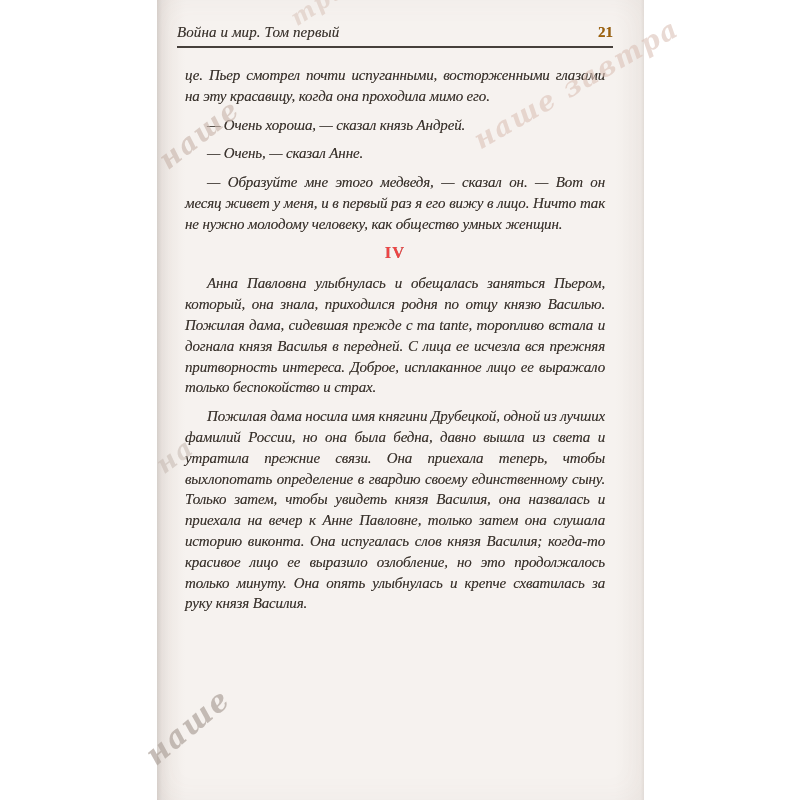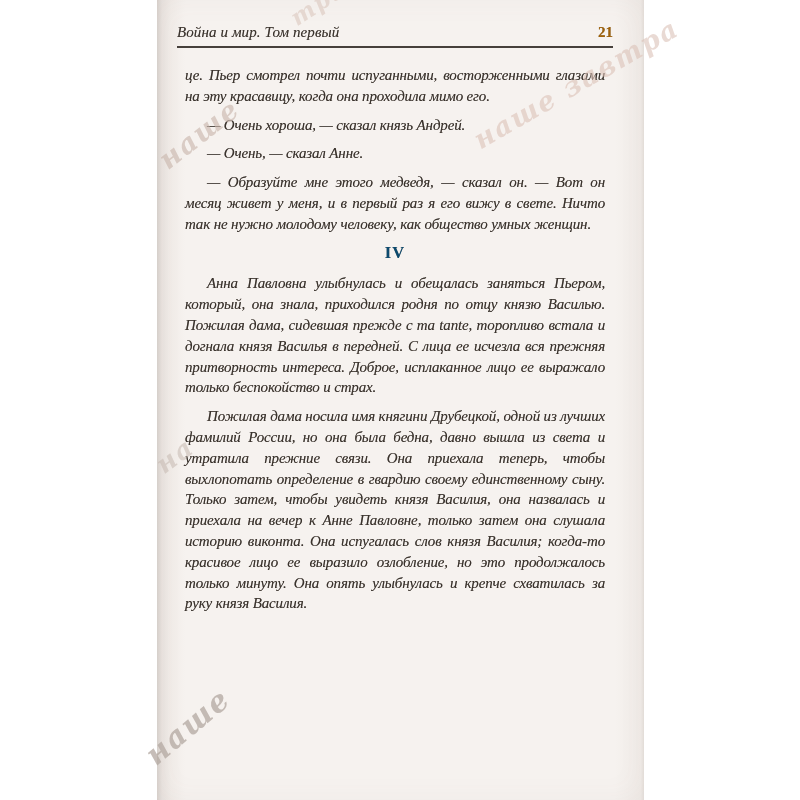--- a/index.html
+++ b/index.html
@@ -79,21 +79,21 @@
   }
   .body-text p.no-indent {
     text-indent: 0;
   }
   .section-heading {
     text-align: center;
     font-weight: bold;
     font-size: 16.5px;
     letter-spacing: 1px;
     margin: 8px 0 10px 0;
-    color: #0c4a6e;
+    color: #ef4444;
   }
   
   .wm {
     position: absolute;
     font-family: "DejaVu Serif", serif;
     font-style: italic;
     font-weight: bold;
     letter-spacing: 2px;
     transform-origin: left top;
     pointer-events: none;
@@ -114,21 +114,21 @@
 
   <div class="running-head">
     <span class="running-title">Война и мир. Том первый</span>
     <span class="page-num">21</span>
   </div>
 
   <div class="body-text">
     <p class="no-indent">це. Пьер смотрел почти испуганными, восторженными глазами на эту красавицу, когда она проходила мимо его.</p>
     <p>— Очень хороша, — сказал князь Андрей.</p>
     <p>— Очень, — сказал Анне.</p>
-    <p>— Образуйте мне этого медведя, — сказал он. — Вот он месяц живет у меня, и в первый раз я его вижу в свете. Ничто так не нужно молодому человеку, как общество умных женщин.</p>
+    <p>— Образуйте мне этого медведя, — сказал он. — Вот он месяц живет у меня, и в первый раз я его вижу в лицо. Ничто так не нужно молодому человеку, как общество умных женщин.</p>
     <div class="section-heading">IV</div>
     <p>Анна Павловна улыбнулась и обещалась заняться Пьером, который, она знала, приходился родня по отцу князю Василью. Пожилая дама, сидевшая прежде с ma tante, торопливо встала и догнала князя Василья в передней. С лица ее исчезла вся прежняя притворность интереса. Доброе, исплаканное лицо ее выражало только беспокойство и страх.</p>
     <p>Пожилая дама носила имя княгини Друбецкой, одной из лучших фамилий России, но она была бедна, давно вышла из света и утратила прежние связи. Она приехала теперь, чтобы выхлопотать определение в гвардию своему единственному сыну. Только затем, чтобы увидеть князя Василия, она назвалась и приехала на вечер к Анне Павловне, только затем она слушала историю виконта. Она испугалась слов князя Василия; когда-то красивое лицо ее выразило озлобление, но это продолжалось только минуту. Она опять улыбнулась и крепче схватилась за руку князя Василия.</p>
 
   </div>
 
   <span class="wm wm-1">наше</span>
   <span class="wm wm-2">тра</span>
   <span class="wm wm-3">наше завтра</span>
   <span class="wm wm-4">на</span>

